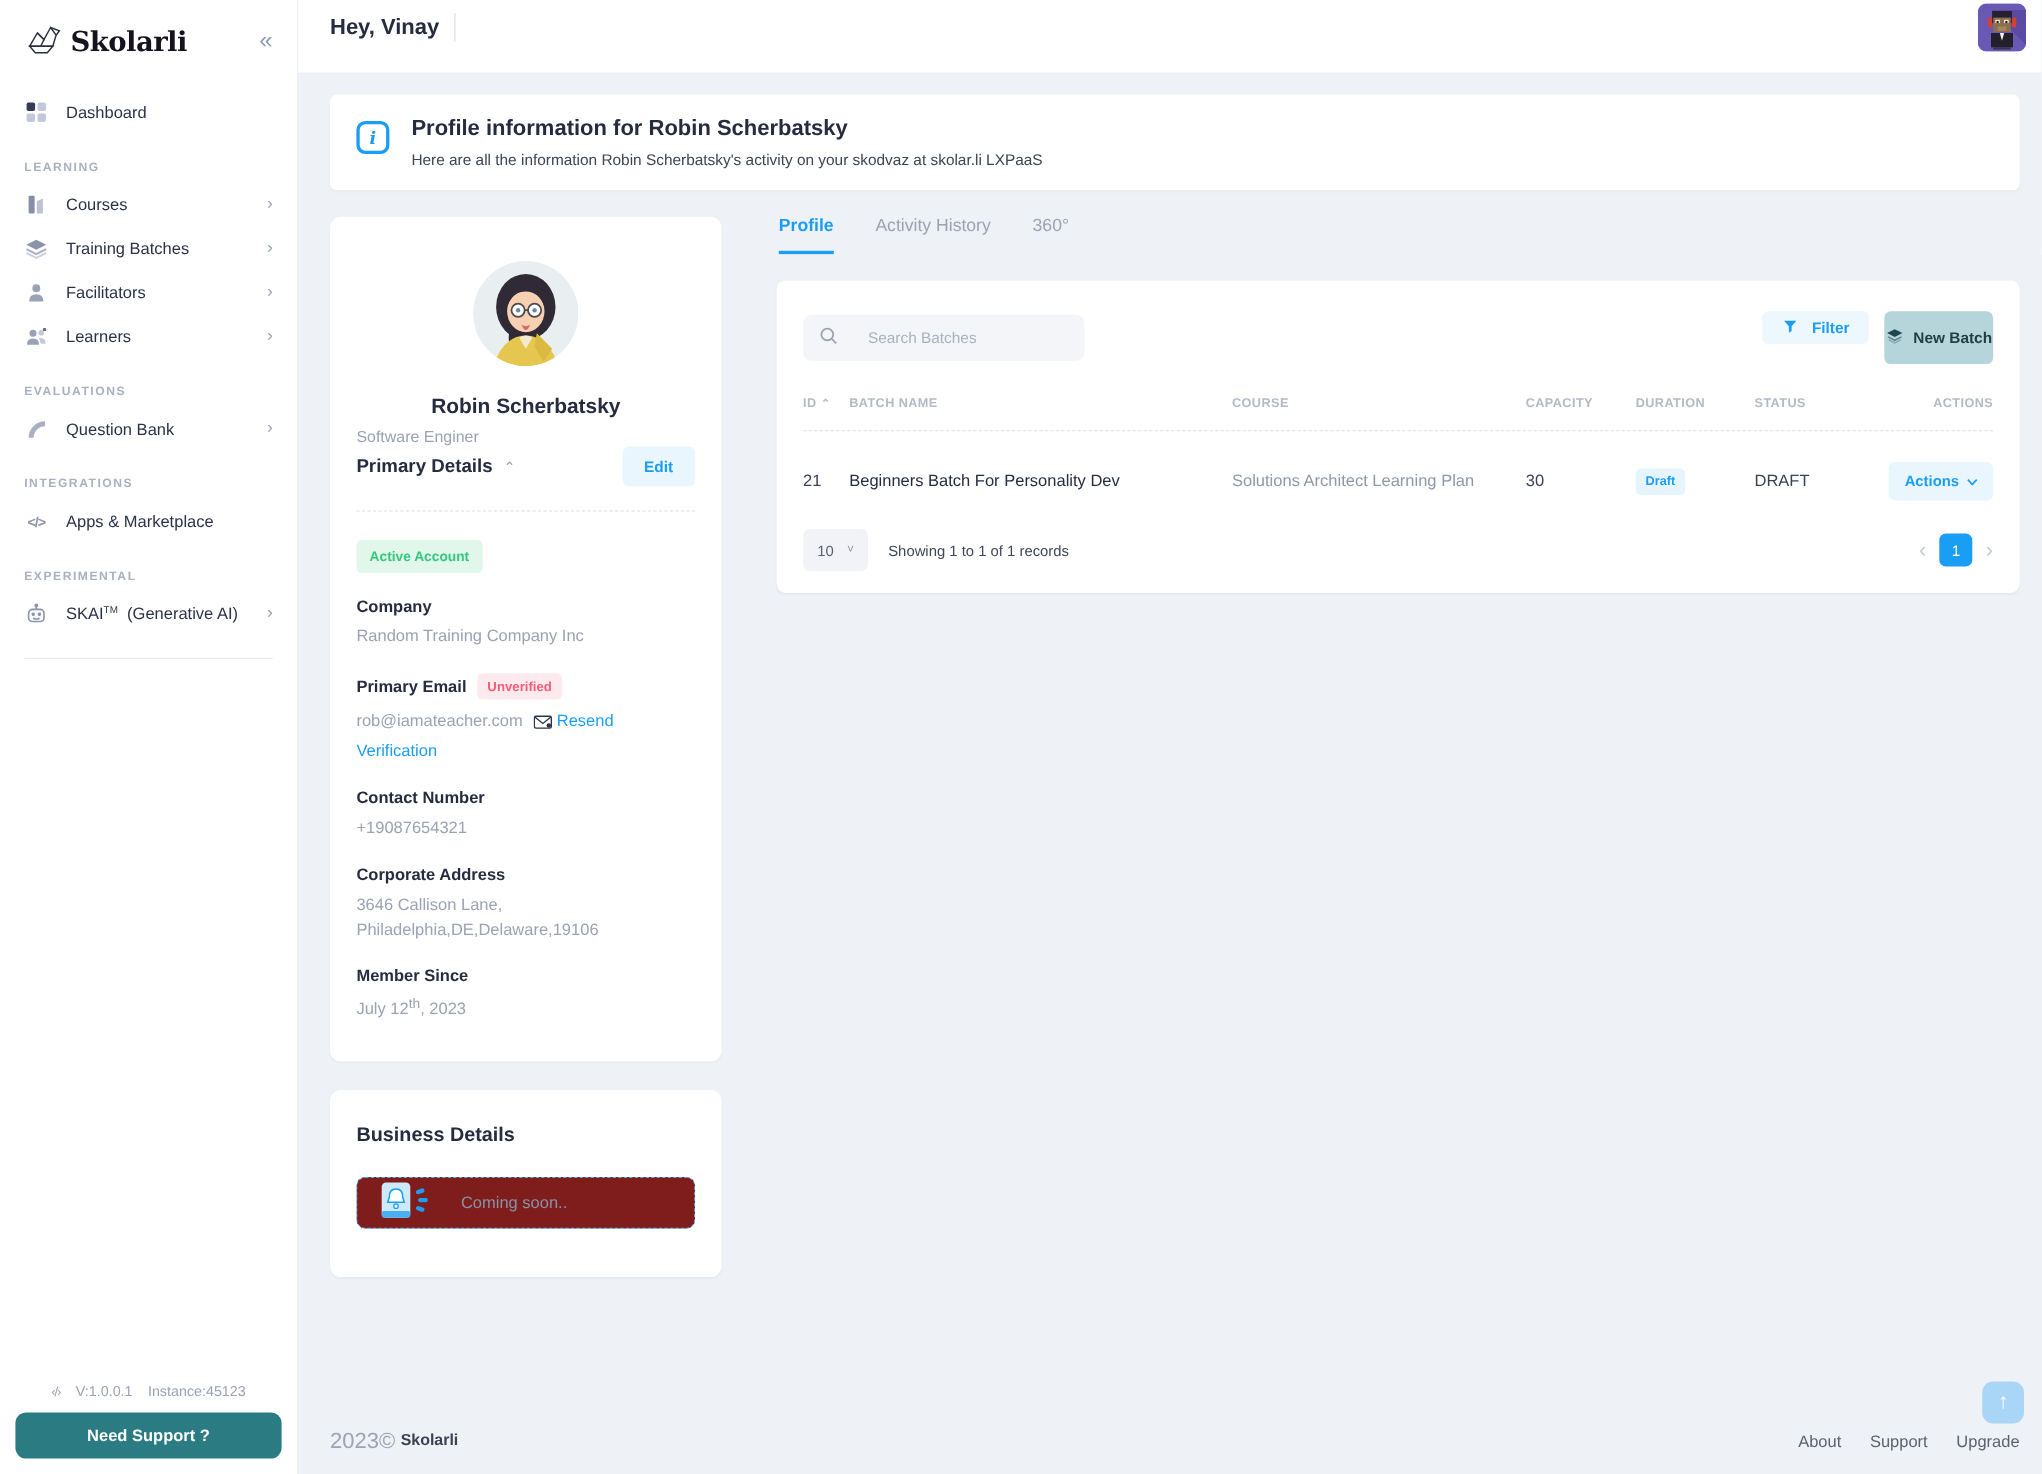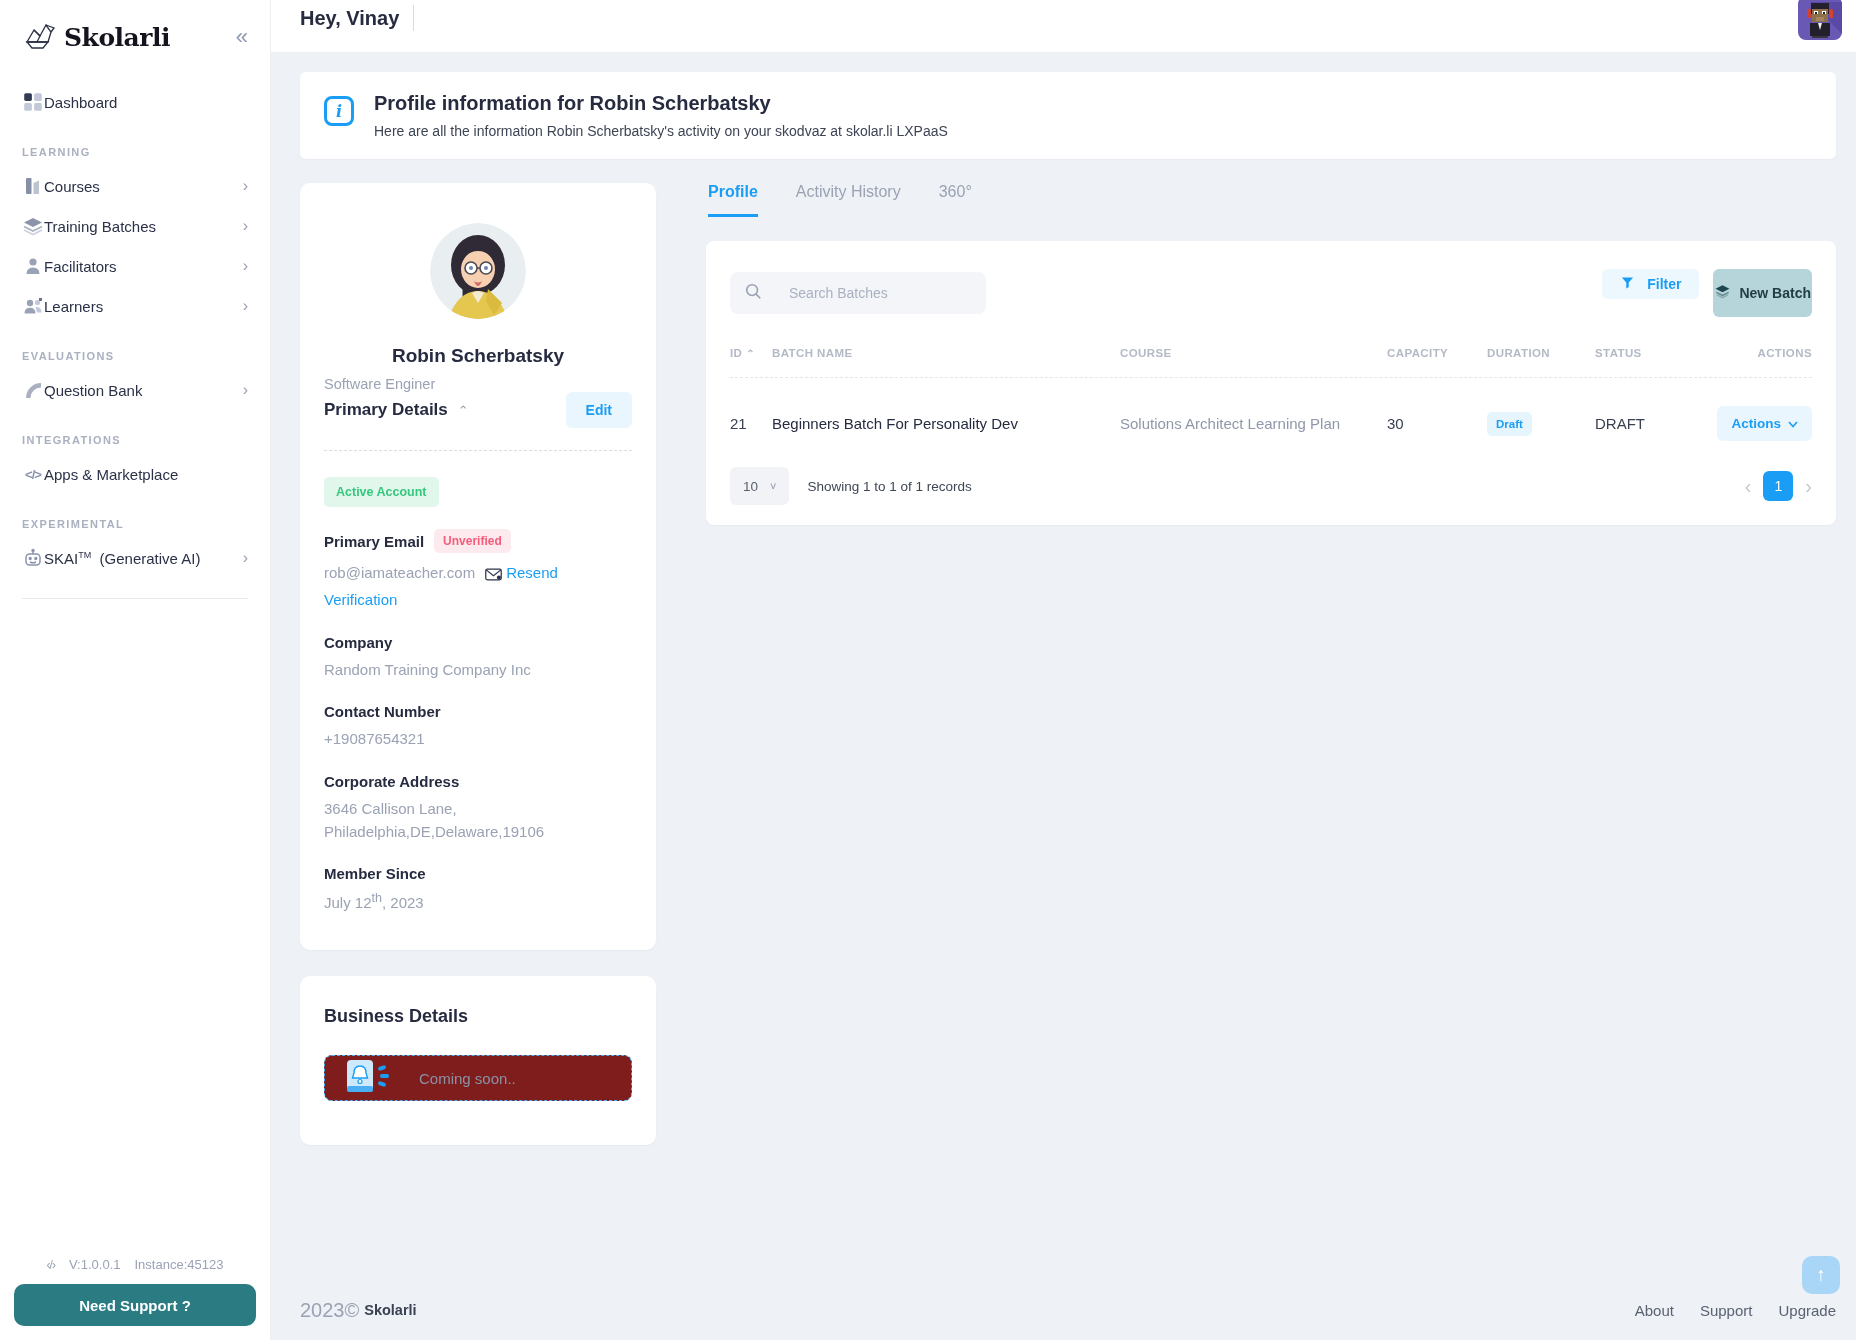--- a/index.html
+++ b/index.html
@@ -6,36 +6,36 @@
   html,body { width:1856px; height:1340px; font-family:"Liberation Sans", sans-serif; }
   .app { width:1856px; height:1340px; display:flex; background:#eef1f6; overflow:hidden; }
 
   
   .sidebar { width:270px; flex-shrink:0; background:#fff; position:relative; box-shadow:1px 0 0 #eceef2; }
   .logo-row { display:flex; align-items:center; padding:22px 22px 10px 24px; }
   .logo-mark { width:34px; height:30px; display:inline-flex; }
   .logo-text { font-family:"DejaVu Serif", serif; font-weight:700; font-size:25px; color:#16131f; margin-left:6px; letter-spacing:-0.5px; }
   .collapse { margin-left:auto; color:#8f9ab5; font-size:22px; cursor:pointer; line-height:1; }
   .nav { padding:0 22px; }
-  .nav-item { display:flex; align-items:center; gap:0; height:40px; font-size:15px; color:#2b3147; font-weight:500; cursor:pointer; }
+  .nav-item { display:flex; align-items:center; gap:16px; height:40px; font-size:15px; color:#2b3147; font-weight:500; cursor:pointer; }
   .nav-item .ni { width:22px; height:22px; display:inline-flex; align-items:center; justify-content:center; }
   .chev { margin-left:auto; color:#9aa2b5; font-size:16px; font-weight:400; }
   .nav-dash { margin-top:20px; }
   .nav-section { margin:24px 0 8px; font-size:11px; letter-spacing:1.4px; color:#a9b0bf; font-weight:600; }
   .nav-divider { border-bottom:1px solid #e8eaef; margin-top:20px; }
   .skai-sup { font-size:9px; vertical-align:super; }
   .apps-glyph { font-size:13px; color:#8b94ab; font-weight:700; letter-spacing:-1px; }
   .sidebar-bottom { position:absolute; left:0; right:0; bottom:0; padding:0 14px 14px; }
   .version-row { display:flex; align-items:center; justify-content:center; gap:14px; font-size:13px; color:#9aa2b5; margin-bottom:12px; }
   .version-row .code-glyph { font-size:12px; letter-spacing:-1px; }
   .support-btn { width:100%; height:42px; border:none; border-radius:10px; background:#2a7b82; color:#fff; font-family:inherit; font-size:15px; font-weight:600; cursor:pointer; }
 
   
   .main { flex:1; display:flex; flex-direction:column; min-width:0; }
-  .topbar { height:52px; background:#fff; display:flex; align-items:center; padding:0 14px 16px 30px; flex-shrink:0; box-shadow:0 1px 0 #eceef2; }
+  .topbar { height:66px; background:#fff; display:flex; align-items:center; padding:0 14px 16px 30px; flex-shrink:0; box-shadow:0 1px 0 #eceef2; }
   .greeting { font-size:20px; font-weight:700; color:#262b40; }
   .greet-sep { width:1px; height:26px; background:#d6dae2; margin-left:14px; }
   .user-avatar { margin-left:auto; width:44px; height:44px; border-radius:8px; overflow:hidden; cursor:pointer; flex-shrink:0; }
 
   .content { padding:20px 20px 0 30px; flex:1; }
 
   .banner { background:#fff; border-radius:6px; padding:20px 24px; display:flex; gap:20px; align-items:flex-start; box-shadow:0 1px 2px rgba(40,50,80,.04); }
   .info-icon { width:30px; height:30px; border:3px solid #1a9ef5; border-radius:8px; color:#1a9ef5; display:flex; align-items:center; justify-content:center; font-family:"DejaVu Serif", serif; font-style:italic; font-weight:700; font-size:16px; margin-top:4px; flex-shrink:0; }
   .banner-title { font-size:20px; font-weight:700; color:#262b40; }
   .banner-sub { font-size:14px; color:#3d4454; margin-top:8px; }
@@ -304,36 +304,36 @@
             <div class="pd-row">
               <span class="pd-title">Primary Details</span>
               <span class="pd-caret">⌃</span>
               <button class="edit-btn">Edit</button>
             </div>
             <div class="dashed"></div>
 
             <span class="badge-green">Active Account</span>
 
             <div class="field">
+              <div class="f-label">Company</div>
+              <div class="f-value">Random Training Company Inc</div>
+            </div>
+
+            <div class="field">
               <div class="f-label">
                 <span>Primary Email</span>
                 <span class="badge-red">Unverified</span>
               </div>
               <div class="email-line">
                 <span>rob@iamateacher.com</span><span class="mail-ic"><svg width="17" height="13" viewBox="0 0 22 16" fill="none" stroke="#2b3245" stroke-width="1.6">
                       <rect x="1" y="1" width="20" height="14" rx="2"></rect>
                       <polyline points="1.5,2 11,9.5 20.5,2"></polyline>
                       <circle cx="18" cy="12" r="2.6" fill="#2b3245" stroke="none"></circle>
                     </svg></span><a class="link">Resend Verification</a>
               </div>
-            </div>
-
-            <div class="field">
-              <div class="f-label">Company</div>
-              <div class="f-value">Random Training Company Inc</div>
             </div>
 
             <div class="field">
               <div class="f-label">Contact Number</div>
               <div class="f-value">+19087654321</div>
             </div>
 
             <div class="field">
               <div class="f-label">Corporate Address</div>
               <div class="f-value">

